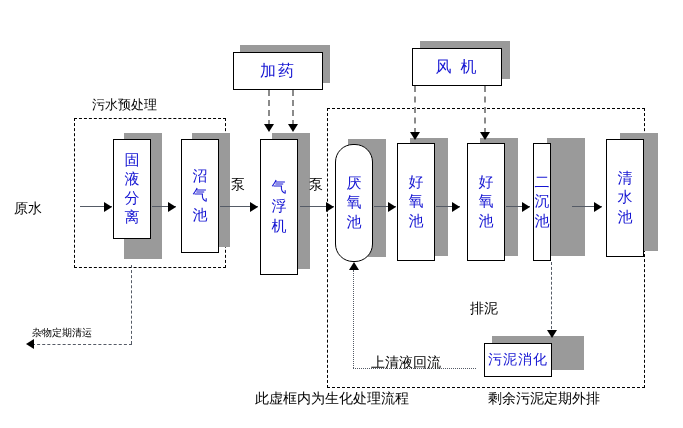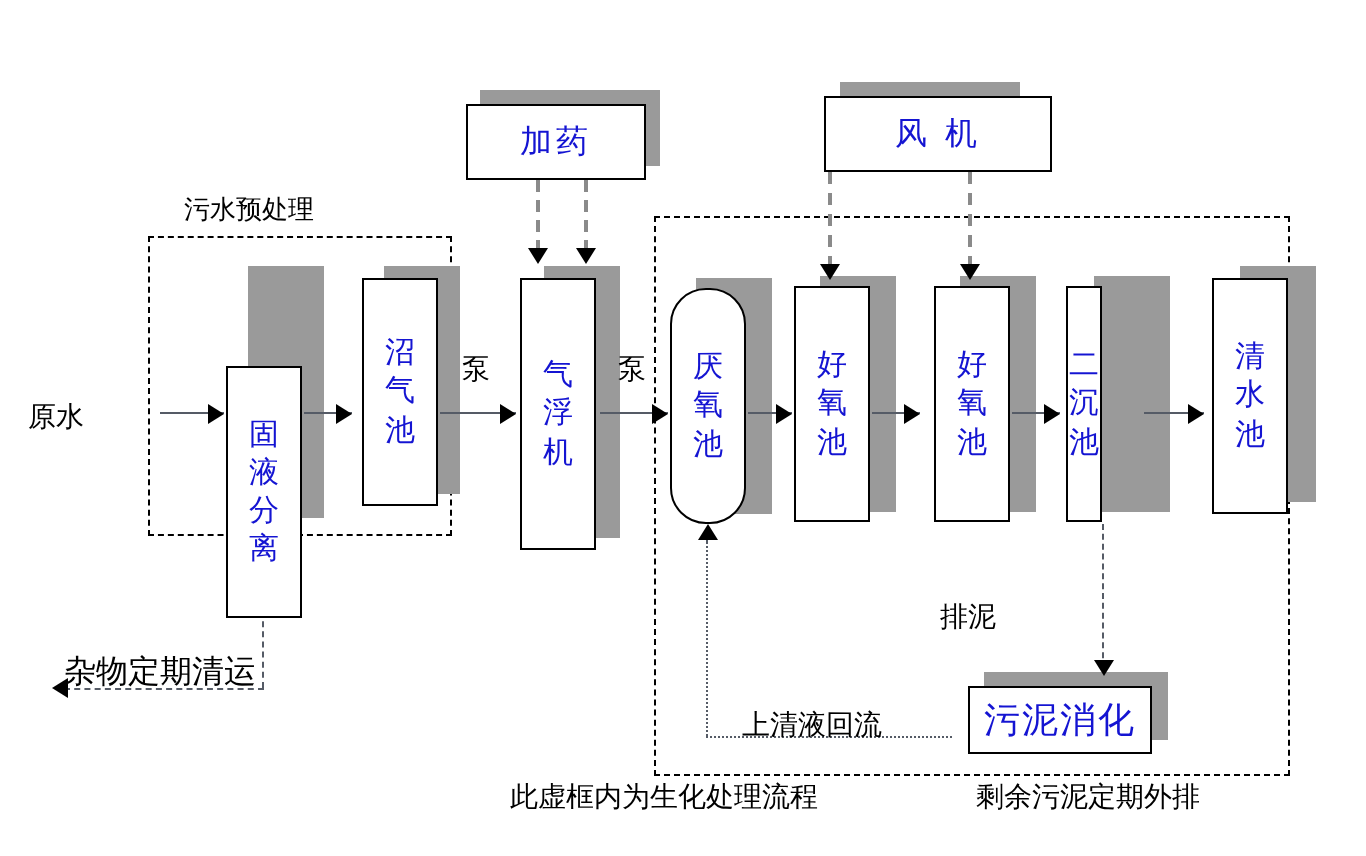--- a/index.html
+++ b/index.html
@@ -142,38 +142,38 @@
     <span>加药</span>
   </div>
 
   <div class="dashdot-v" style="left:268px;top:90px;height:36px;"></div>
   <div class="arrow-d" style="left:264px;top:124px;"></div>
 
   <div class="dashdot-v" style="left:292px;top:90px;height:36px;"></div>
   <div class="arrow-d" style="left:288px;top:124px;"></div>
 
   <div class="shadow" style="left:420px;top:41px;width:90px;height:38px;"></div>
-  <div class="ebox" style="left:412px;top:48px;width:114px;height:38px;">
+  <div class="ebox" style="left:412px;top:48px;width:90px;height:38px;">
     <span>风 机</span>
   </div>
 
   <div class="dashdot-v" style="left:414px;top:86px;height:48px;"></div>
   <div class="arrow-d" style="left:410px;top:132px;"></div>
 
   <div class="dashdot-v" style="left:484px;top:86px;height:48px;"></div>
   <div class="arrow-d" style="left:480px;top:132px;"></div>
 
   <div class="lbl" style="left:14px;top:200px;font-size:14px;">原水</div>
   <div class="hline" style="left:80px;top:206px;width:32px;"></div>
   <div class="arrow-r" style="left:104px;top:202px;"></div>
 
   <div class="lbl" style="left:92px;top:96px;">污水预处理</div>
 
   <div class="shadow" style="left:124px;top:133px;width:38px;height:126px;"></div>
-  <div class="pbox" style="left:113px;top:139px;width:38px;height:126px;margin-top:44px;">
+  <div class="pbox" style="left:113px;top:139px;width:38px;height:100px;">
     <span class="vtxt">固液分离</span>
   </div>
 
   <div class="hline" style="left:152px;top:206px;width:24px;"></div>
   <div class="arrow-r" style="left:168px;top:202px;"></div>
 
   <div class="shadow" style="left:192px;top:133px;width:38px;height:114px;"></div>
   <div class="pbox" style="left:181px;top:139px;width:38px;height:114px;">
     <span class="vtxt">沼气池</span>
   </div>
@@ -224,32 +224,32 @@
   <div class="arrow-r" style="left:594px;top:202px;"></div>
 
   <div class="shadow" style="left:620px;top:133px;width:38px;height:118px;"></div>
   <div class="pbox" style="left:606px;top:139px;width:38px;height:118px;">
     <span class="vtxt">清水池</span>
   </div>
 
   <div class="dash-v" style="left:131px;top:265px;height:79px;"></div>
   <div class="dash-h" style="left:32px;top:344px;width:100px;"></div>
   <div class="arrow-l" style="left:26px;top:339px;"></div>
-  <div class="lbl" style="left:32px;top:326px;font-size:16px;">杂物定期清运</div>
+  <div class="lbl" style="left:32px;top:326px;font-size:10px;">杂物定期清运</div>
 
   <div class="dot-v" style="left:353px;top:270px;height:98px;"></div>
   <div class="arrow-u" style="left:349px;top:262px;"></div>
   <div class="dot-h" style="left:353px;top:368px;width:123px;"></div>
   <div class="lbl" style="left:371px;top:354px;font-size:14px;">上清液回流</div>
 
   <div class="dash-v" style="left:551px;top:262px;height:72px;"></div>
   <div class="arrow-d" style="left:547px;top:330px;"></div>
   <div class="lbl" style="left:470px;top:300px;font-size:14px;">排泥</div>
 
   <div class="shadow" style="left:492px;top:336px;width:92px;height:34px;"></div>
-  <div class="ebox" style="left:484px;top:343px;width:92px;height:34px;font-size:18px;letter-spacing:1px;">
+  <div class="ebox" style="left:484px;top:343px;width:68px;height:34px;font-size:14px;letter-spacing:1px;">
     <span>污泥消化</span>
   </div>
 
   <div class="lbl" style="left:488px;top:390px;font-size:14px;">剩余污泥定期外排</div>
   <div class="lbl" style="left:255px;top:390px;font-size:14px;">此虚框内为生化处理流程</div>
 
 </div>
 
 </body></html>

